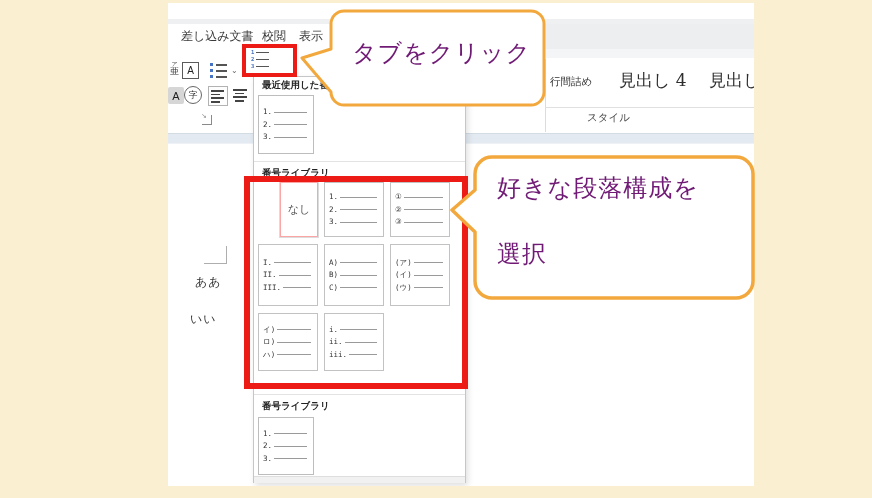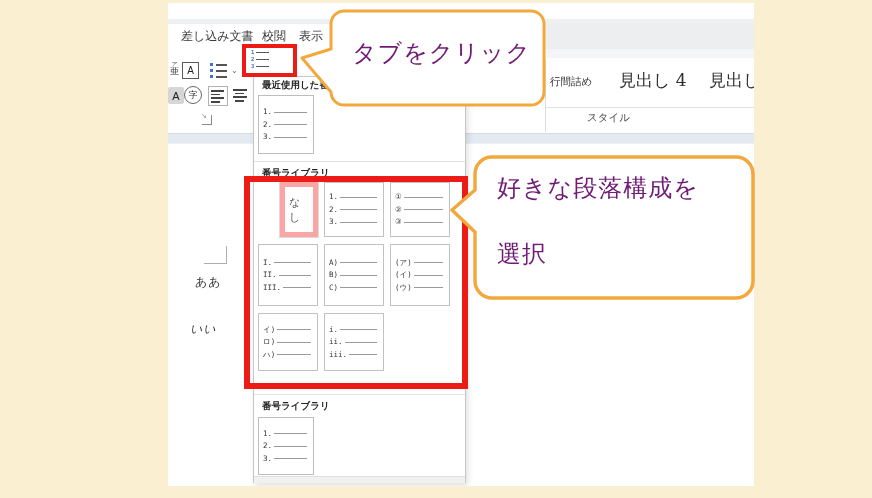--- a/index.html
+++ b/index.html
@@ -54,21 +54,21 @@
                padding:5px 4px;display:flex;flex-direction:column;justify-content:center;}
   .num-row{display:flex;align-items:center;margin:2.5px 0;}
   .num-marker{font-family:"DejaVu Sans Mono","Liberation Mono",monospace;font-size:7.5px;line-height:1;
               color:#333;margin-right:2px;white-space:pre;}
   .num-line{flex:1;height:1px;background:#9a9a9a;margin-right:2px;}
   #libgrid{position:absolute;left:4px;top:105px;display:grid;grid-template-columns:60px 60px 60px;
            grid-template-rows:55px 62px 58px;gap:7px 6px;}
   .lib-cell{border:1px solid #c2c2c2;box-sizing:border-box;background:#fff;padding:4px;
             display:flex;flex-direction:column;justify-content:center;}
   .cell-none{align-items:center;justify-content:center;font-size:11px;color:#555;
-             border:5px solid #fca5a5;box-shadow:0 0 0 1px #dcdcdc, inset 0 0 0 2px #fff;margin-left:22px;}
+             border:1px solid #fca5a5;box-shadow:0 0 0 1px #dcdcdc, inset 0 0 0 2px #fff;margin-left:22px;}
   .panel-footer{position:absolute;left:0;top:399px;width:211px;height:7px;background:#f1f1f1;border-top:1px solid #dedede;box-sizing:border-box;}
   
   .redbox{position:absolute;border:4px solid #ed1b16;box-sizing:border-box;z-index:8;pointer-events:none;}
   #redbox-big{left:244px;top:176px;width:224px;height:213px;border-width:6px;}
   #redbox-small{left:242px;top:44px;width:55px;height:33px;}
   .callout-svg{position:absolute;z-index:10;}
   .callout-text{position:absolute;z-index:11;font-size:24px;color:#701a75;white-space:nowrap;letter-spacing:1px;}
   
   .icon-numlist{position:absolute;left:251px;top:50px;width:20px;z-index:2;}
   .icon-numlist .num-row{margin:0 0 2px 0;height:5px;}
@@ -133,21 +133,21 @@
   <div class="abs style-lg" style="left:541px;top:50px;">見出し</div>
   <div class="abs hdiv"></div>
   <div class="abs grp-label">スタイル</div>
 
   <div class="abs bluestrip"></div>
 
   <div class="abs" style="left:0;top:125px;width:586px;height:358px;">
     <div class="abs corner-v" style="top:86px;"></div>
     <div class="abs corner-h" style="top:103px;"></div>
     <div class="abs docline" style="left:27px;top:114px;">ああ</div>
-    <div class="abs docline" style="left:22px;top:161px;font-style:italic;">いい</div>
+    <div class="abs docline" style="left:22px;top:151px;">いい</div>
   </div>
 
   <div id="panel">
     <div class="panel-h" style="top:2px;">最近使用した番号書式</div>
     <div class="preview-box" style="left:4px;top:18px;width:56px;height:59px;">
         <div class="num-row">
           <span class="num-marker">1.</span>
           <span class="num-line"></span>
         </div>
         <div class="num-row">

